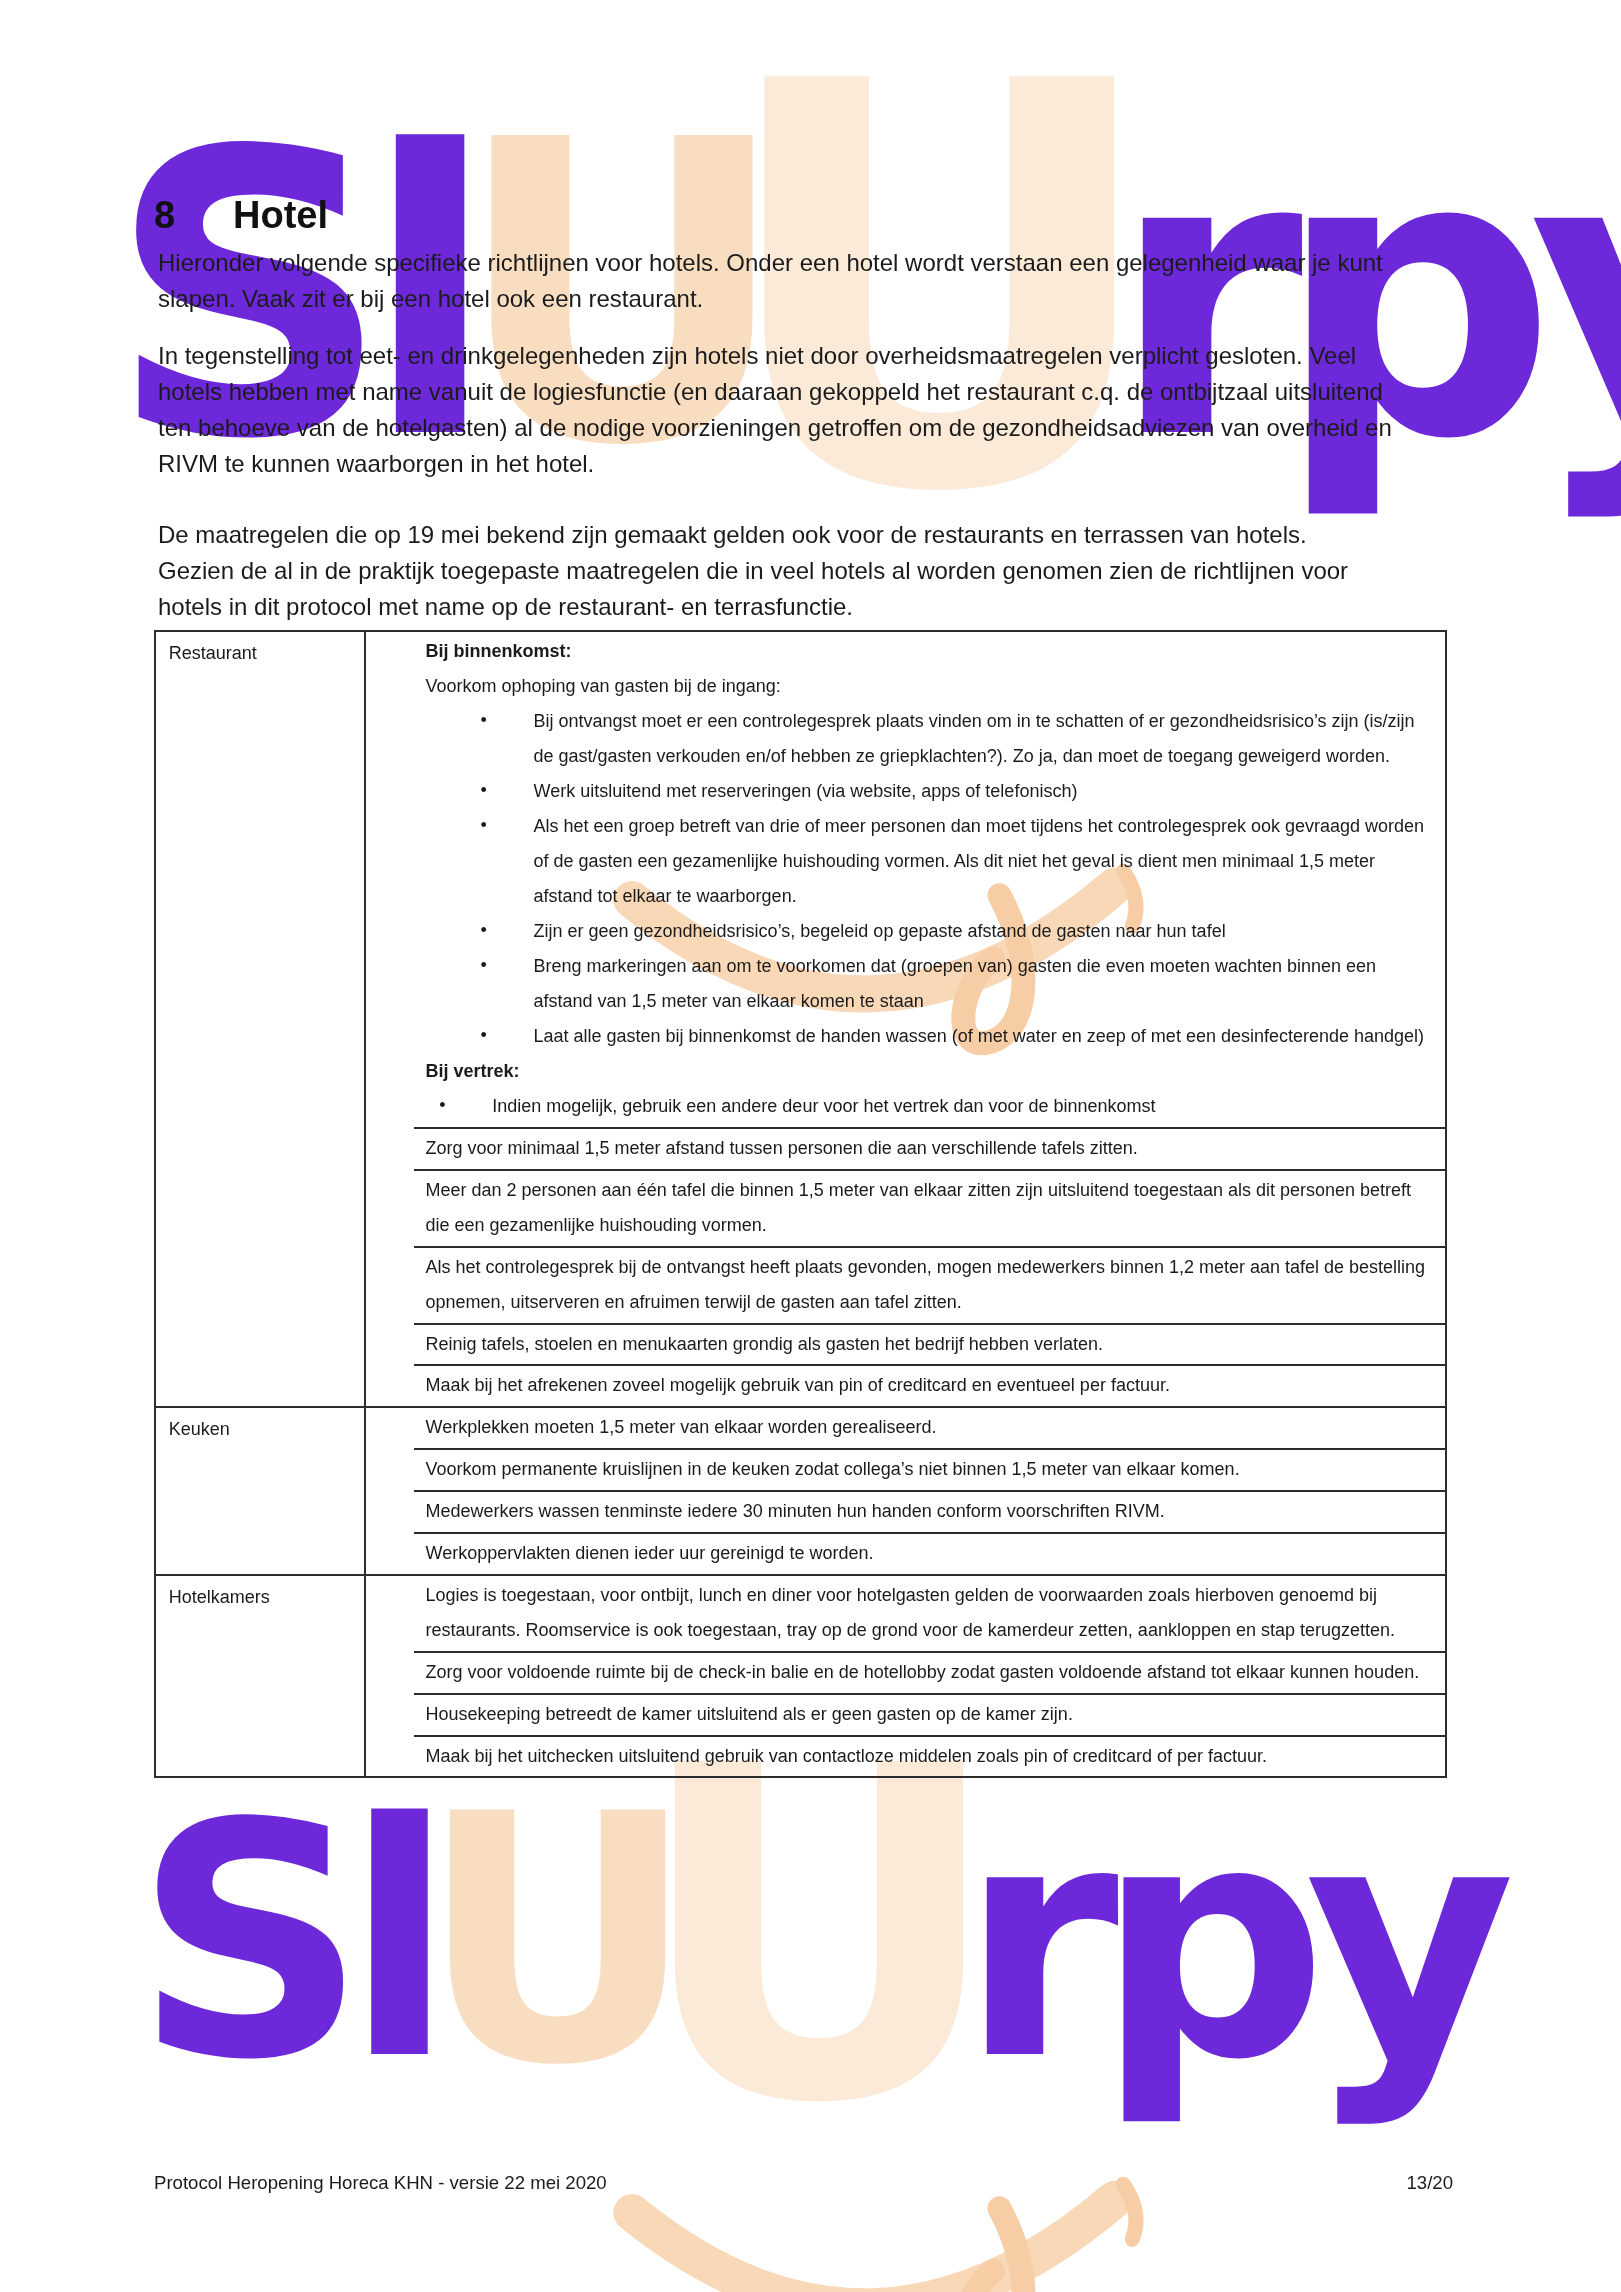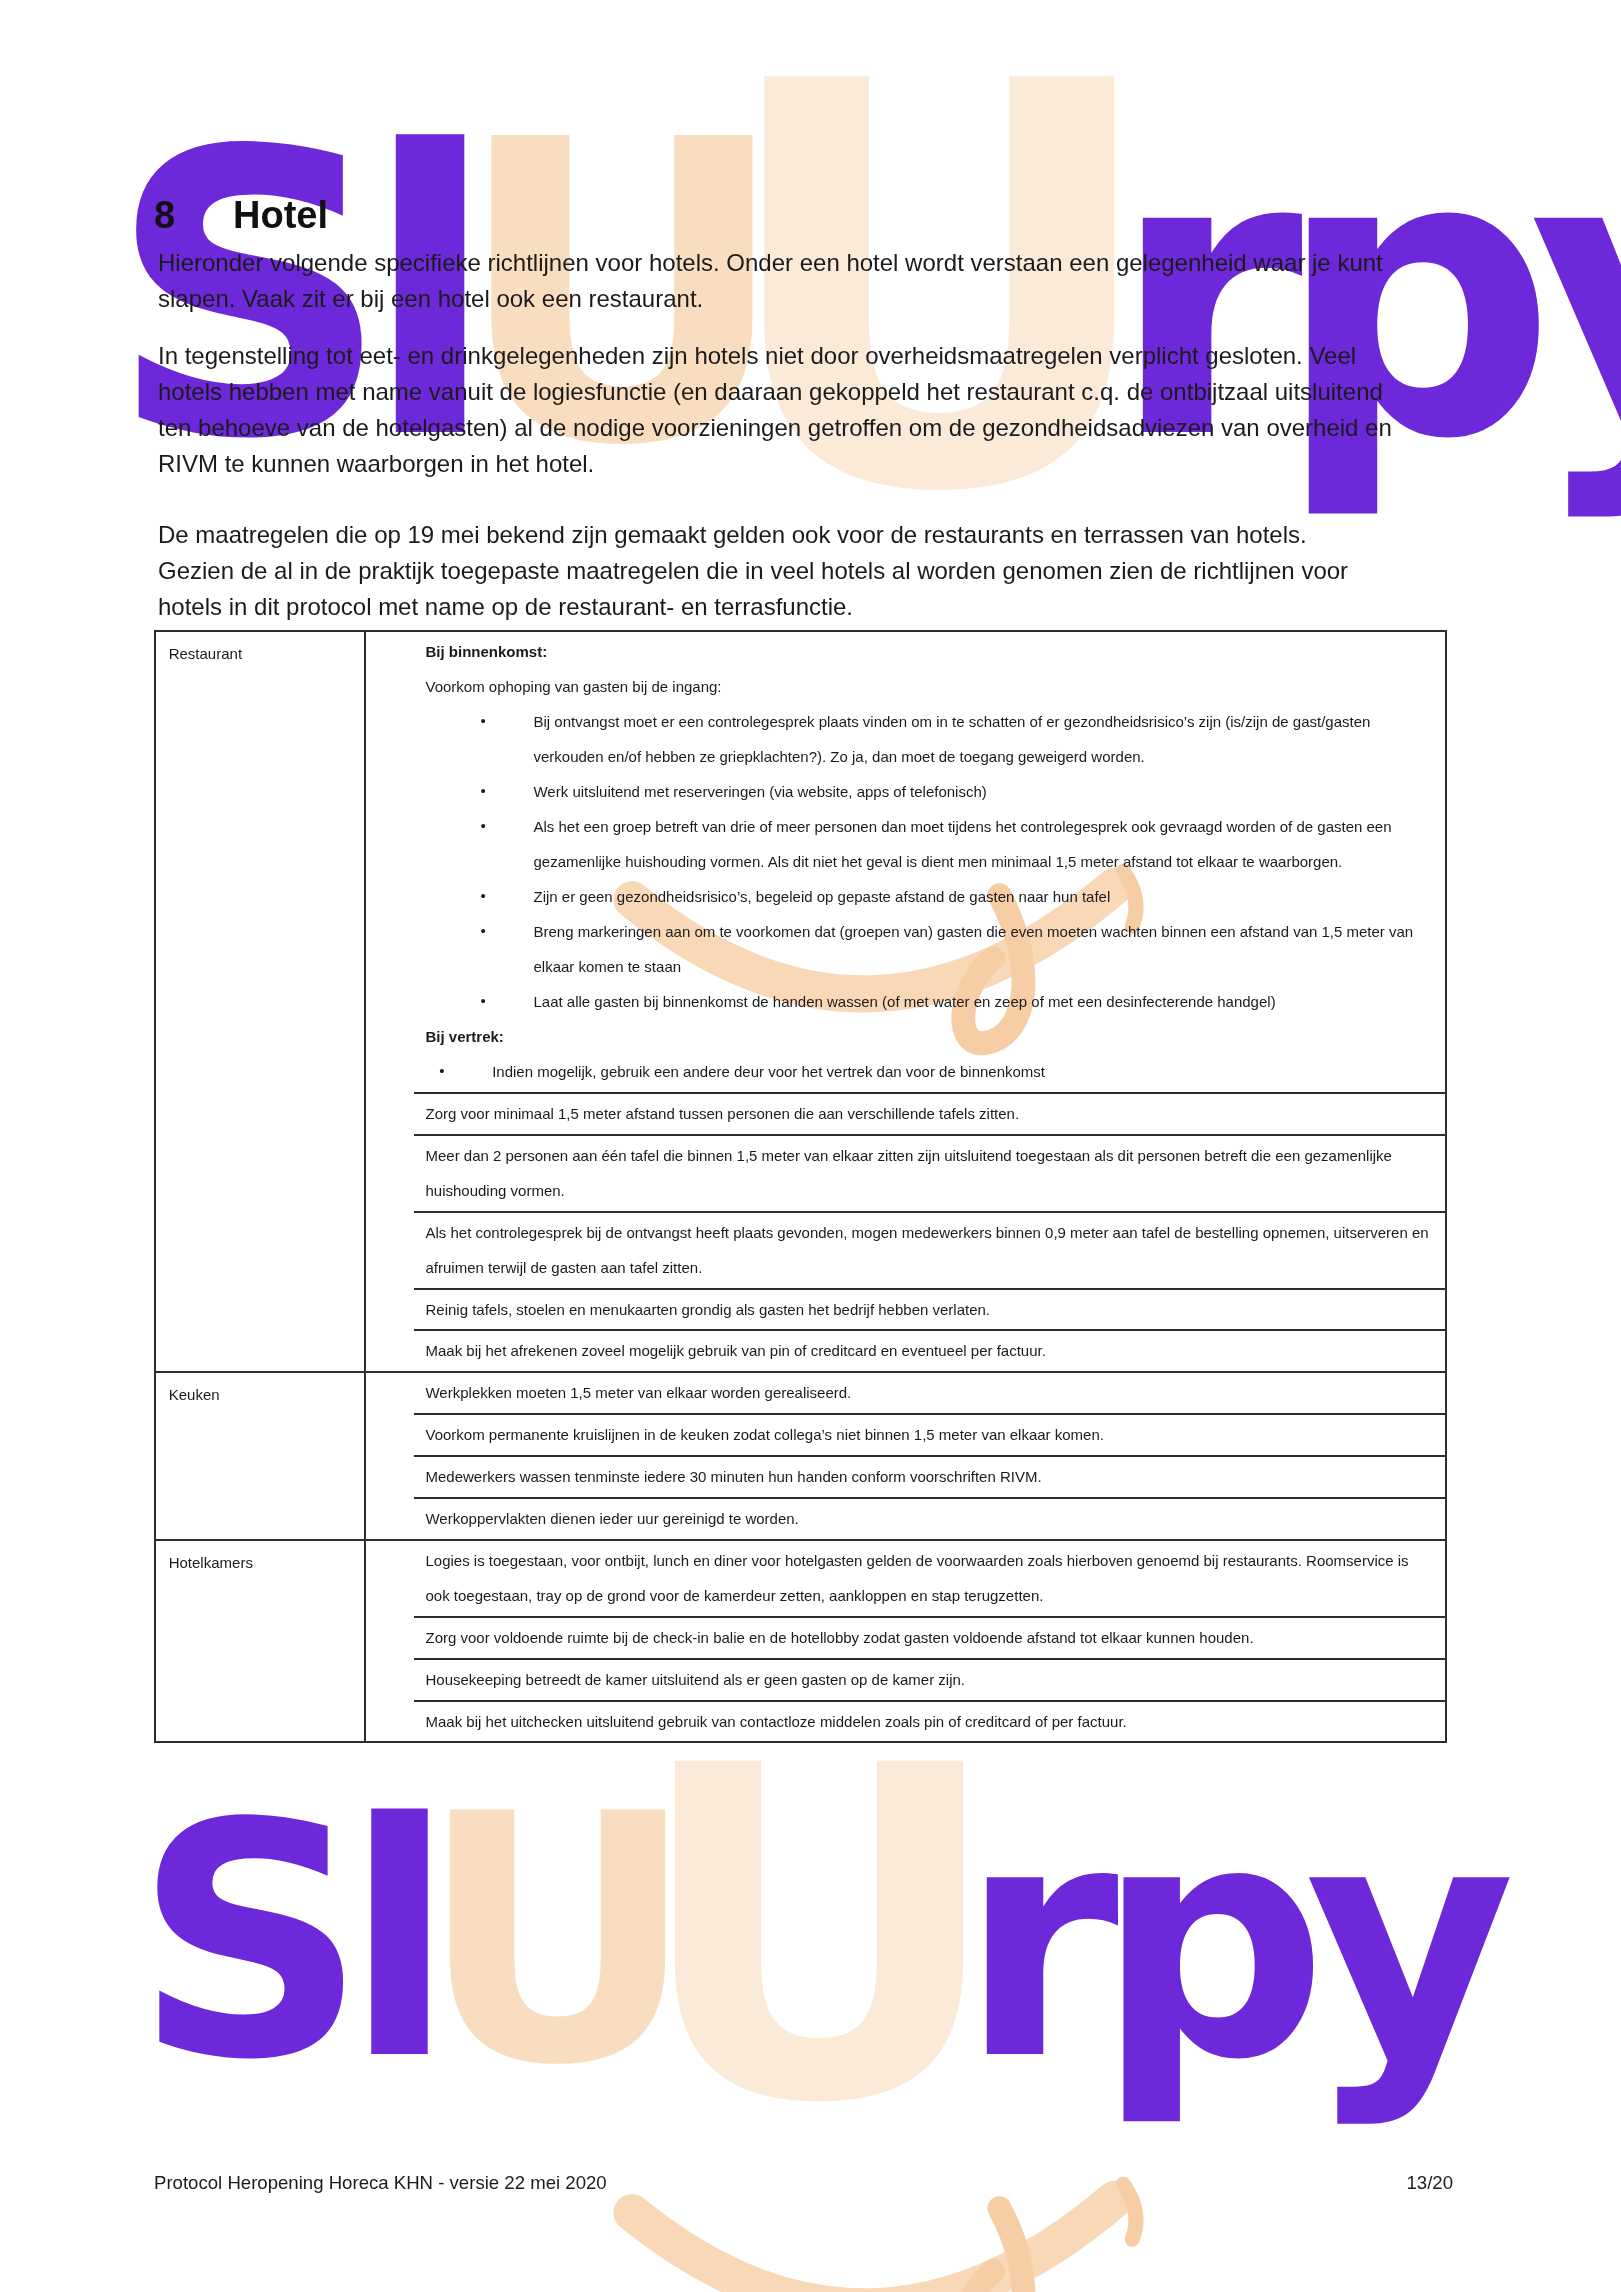--- a/index.html
+++ b/index.html
@@ -43,21 +43,21 @@
   .doc-title .num{display:inline-block;width:79px;}
   .para{position:absolute;left:4px;font-size:24px;line-height:36px;}
   .para--1{top:245px;}
   .para--2{top:338px;}
   .para--3{top:517px;}
   
   .doc-table{
     position:absolute;top:630px;left:0;
     width:1293px;
     border:2.9px solid #2d2d2d;
-    font-size:15px;line-height:35px;
+    font-size:18px;line-height:35px;
     box-sizing:border-box;
     background:transparent;
   }
   .t-section{display:flex;border-top:2.9px solid #2d2d2d;}
   .t-section:first-child{border-top:none;}
   .t-label{
     width:195px;flex:0 0 195px;
     border-right:2.9px solid #2d2d2d;
     padding:3.9px 0 0 12.7px;
     box-sizing:content-box;
@@ -140,21 +140,21 @@
               <li>Breng markeringen aan om te voorkomen dat (groepen van) gasten die even moeten wachten binnen een afstand van 1,5 meter van elkaar komen te staan</li>
               <li>Laat alle gasten bij binnenkomst de handen wassen (of met water en zeep of met een desinfecterende handgel)</li>
             </ul>
             <div class="heading">Bij vertrek:</div>
             <ul class="bullets bullets--tight">
               <li>Indien mogelijk, gebruik een andere deur voor het vertrek dan voor de binnenkomst</li>
             </ul>
           </div>
           <div class="t-sub">Zorg voor minimaal 1,5 meter afstand tussen personen die aan verschillende tafels zitten.</div>
           <div class="t-sub">Meer dan 2 personen aan één tafel die binnen 1,5 meter van elkaar zitten zijn uitsluitend toegestaan als dit personen betreft die een gezamenlijke huishouding vormen.</div>
-          <div class="t-sub">Als het controlegesprek bij de ontvangst heeft plaats gevonden, mogen medewerkers binnen 0,9 meter aan tafel de bestelling opnemen, uitserveren en afruimen terwijl de gasten aan tafel zitten.</div>
+          <div class="t-sub">Als het controlegesprek bij de ontvangst heeft plaats gevonden, mogen medewerkers binnen 1,2 meter aan tafel de bestelling opnemen, uitserveren en afruimen terwijl de gasten aan tafel zitten.</div>
           <div class="t-sub">Reinig tafels, stoelen en menukaarten grondig als gasten het bedrijf hebben verlaten.</div>
           <div class="t-sub">Maak bij het afrekenen zoveel mogelijk gebruik van pin of creditcard en eventueel per factuur.</div>
         </div>
       </div>
 
       <div class="t-section">
         <div class="t-label">Keuken</div>
         <div class="t-content">
           <div class="t-sub">Werkplekken moeten 1,5 meter van elkaar worden gerealiseerd.</div>
           <div class="t-sub">Voorkom permanente kruislijnen in de keuken zodat collega’s niet binnen 1,5 meter van elkaar komen.</div>

